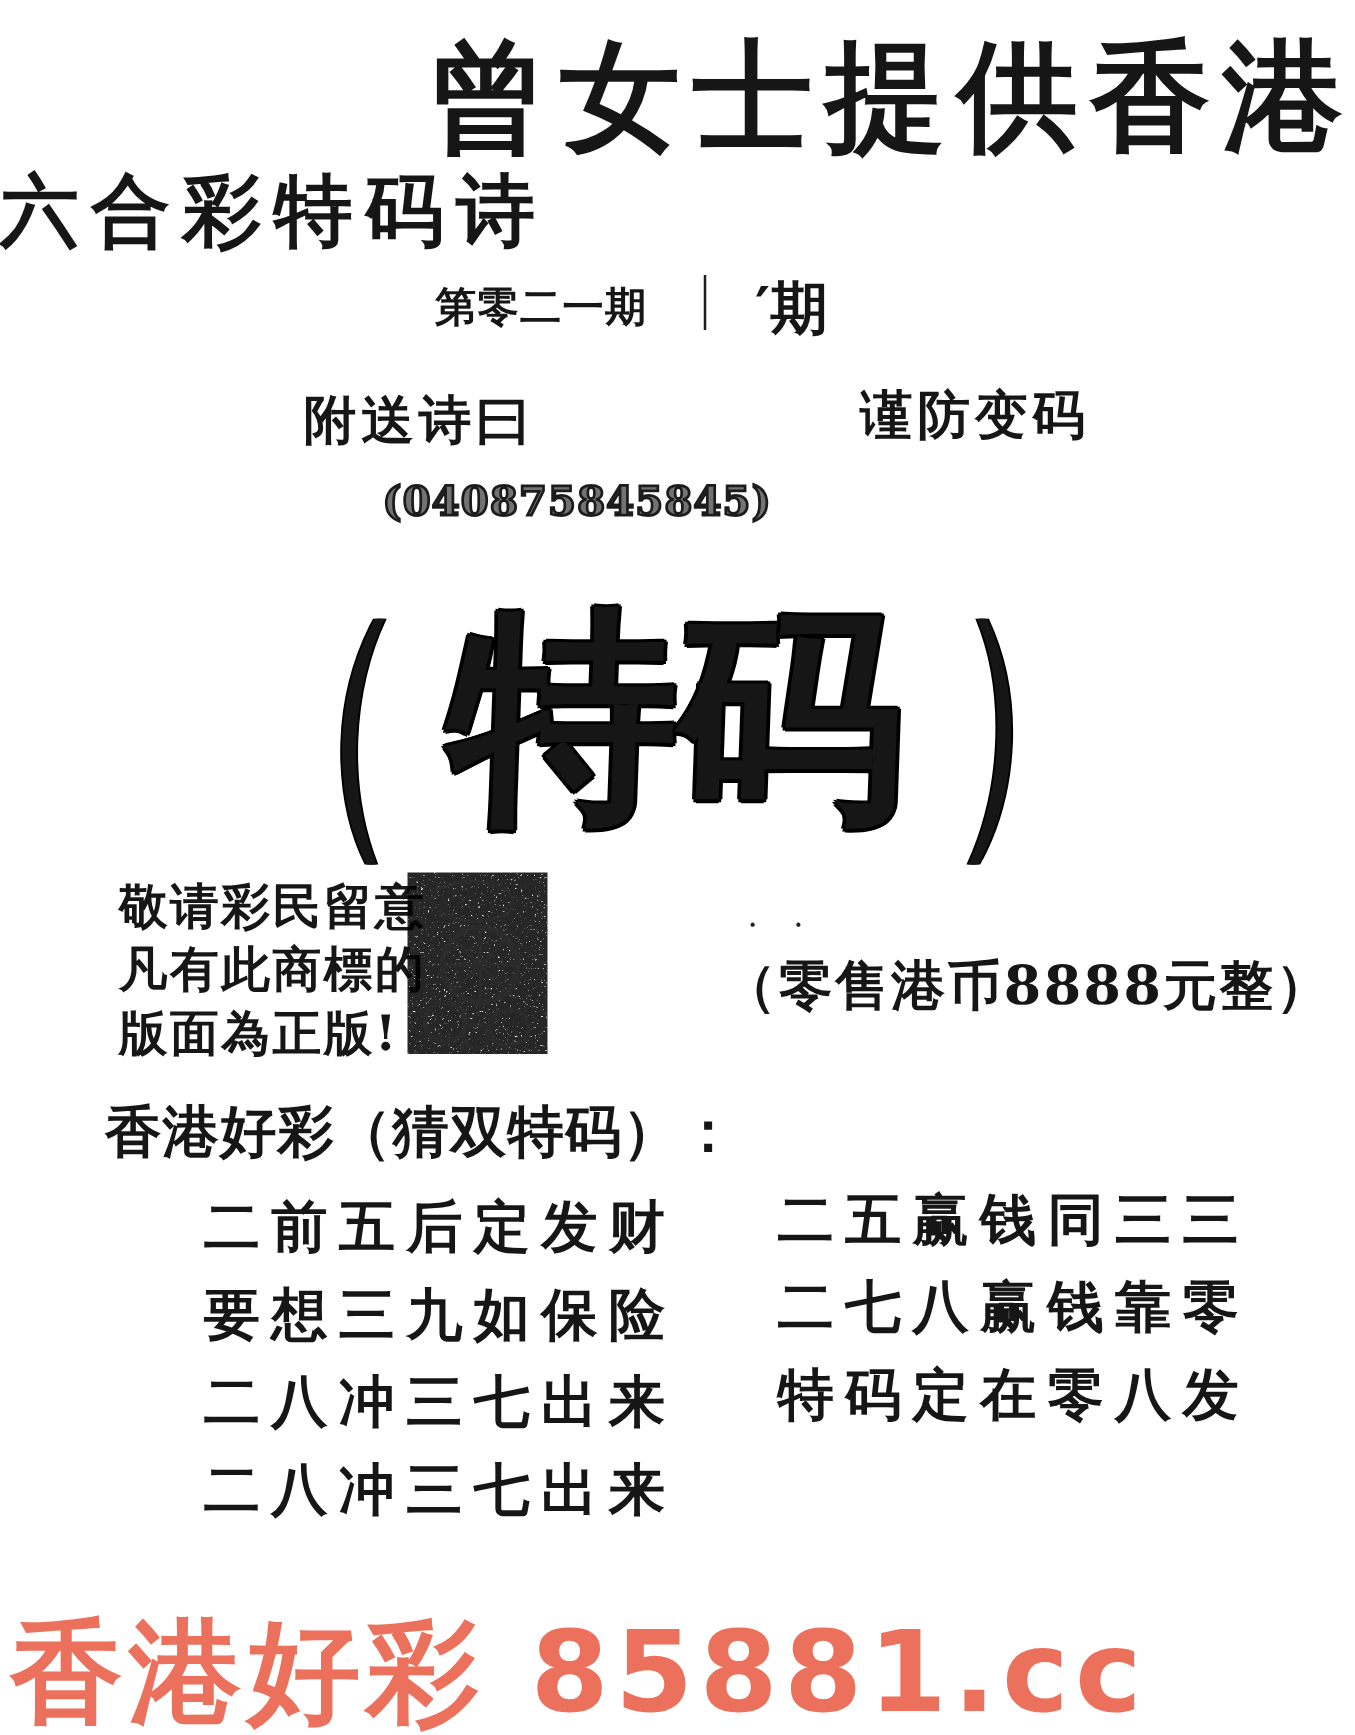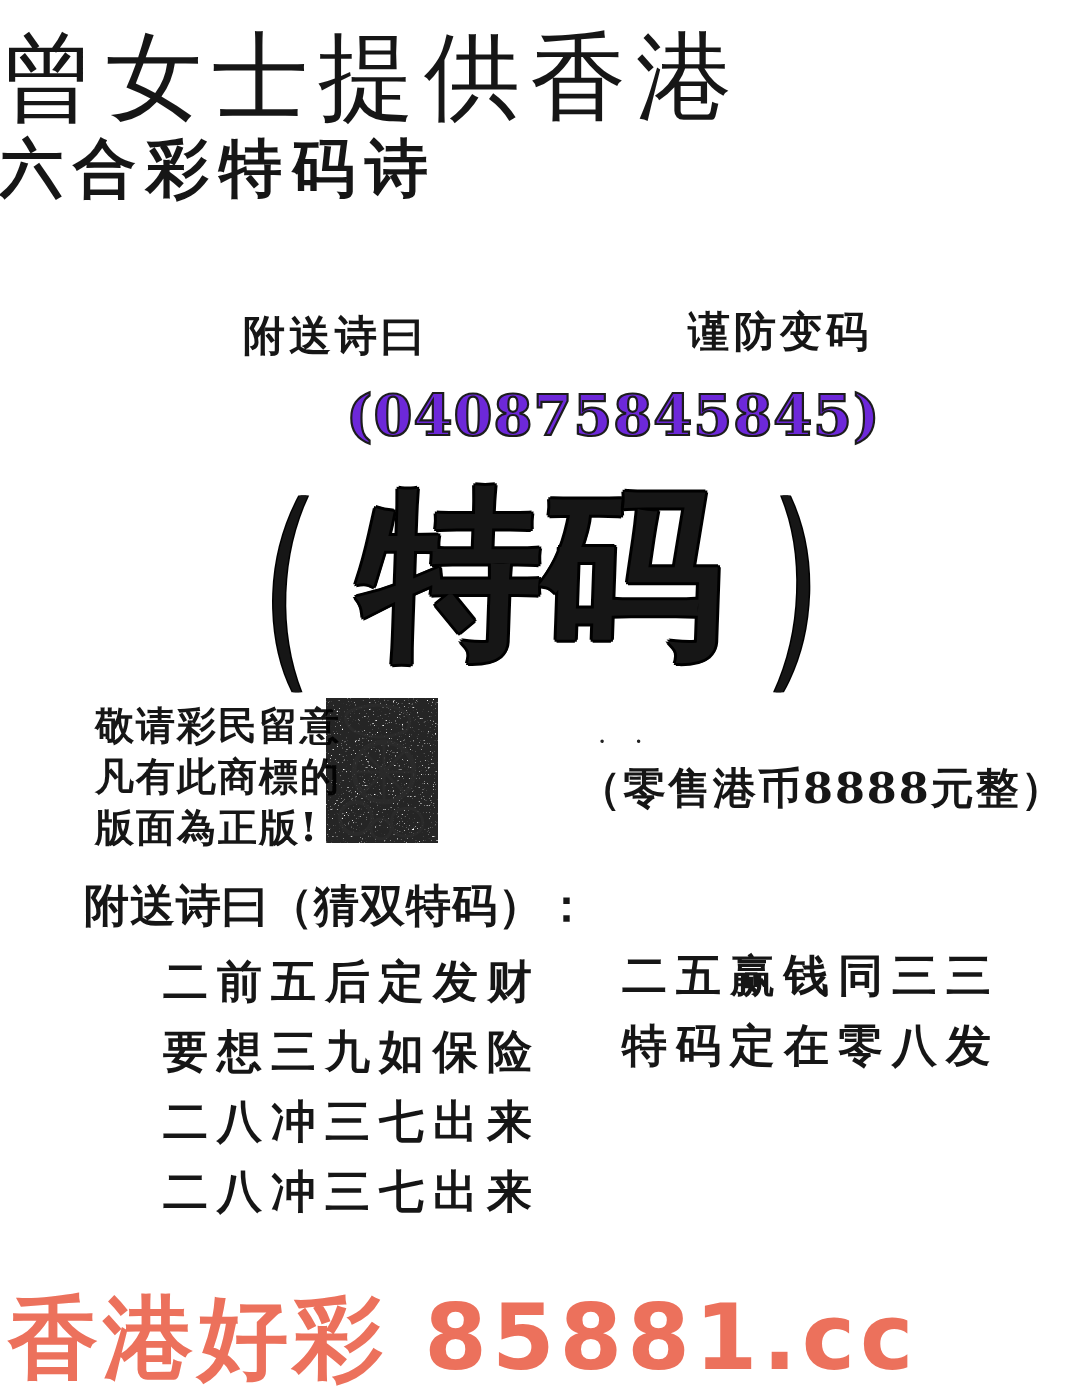--- a/index.html
+++ b/index.html
@@ -8,22 +8,22 @@
     width:1084px;height:1388px;
     background:#ffffff;
     overflow:hidden;
     font-family:"DejaVu Serif","Liberation Serif",serif;
     color:#161616;
   }
   .cn{font-family:"DejaVu Serif","Liberation Serif",serif;color:#161616;}
 
   .title1{
     position:absolute;top:14px;left:0;width:100%;
-    text-align:left;
-    font-size:96px;font-weight:400;letter-spacing:10px;
+    text-align:right;
+    font-size:96px;font-weight:700;letter-spacing:10px;
     white-space:nowrap;
   }
   .title2{
     position:absolute;top:126px;left:0;width:100%;
     text-align:left;
     font-size:63px;font-weight:700;letter-spacing:10px;
     white-space:nowrap;
   }
   .issue-row{
     position:absolute;top:216px;left:0;width:100%;height:52px;
@@ -43,23 +43,22 @@
   .notice-left{
     position:absolute;top:308px;left:243px;
     font-size:42px;font-weight:600;letter-spacing:4px;
   }
   .notice-right{
     position:absolute;top:304px;left:688px;
     font-size:42px;font-weight:600;letter-spacing:4px;
   }
   .serial{
     position:absolute;top:382px;left:306px;
-    font-size:56px;font-weight:700;letter-spacing:1px;
-    color:#6d28d9;
-    margin-left:40px;
+    font-size:32px;font-weight:700;letter-spacing:1px;
+    color:#737373;
     -webkit-text-stroke:2.2px #1c1c1c;
   }
   .headline{
     position:absolute;top:472px;left:50%;
     transform:translateX(-50%) skewX(-2deg);
     white-space:nowrap;line-height:1;
   }
   .headline .par{
     display:inline-block;
     font-size:205px;font-weight:400;
@@ -118,20 +117,25 @@
   svg .ink{stroke:#2c2c2c;fill:none;}
 </style>
 </head>
 <body>
 
 <div class="page">
 
   <div class="cn title1">曾女士提供香港</div>
   <div class="cn title2">六合彩特码诗</div>
 
+  <div class="issue-row">
+    <span class="cn issue-left">第零二一期</span>
+    <span class="issue-divider"></span>
+    <span class="cn issue-frag">′期</span>
+  </div>
 
   <div class="cn notice-left">附送诗曰</div>
   <div class="cn notice-right">谨防变码</div>
 
   <div class="serial">(040875845845)</div>
 
   <div class="cn headline">
     <span class="par">（</span><span class="ch">特码</span><span class="par">）</span>
   </div>
 
@@ -165,30 +169,31 @@
         <circle cx="30" cy="120" r="16" stroke-width="4"></circle>
         <circle cx="55" cy="131" r="10" stroke-width="3"></circle>
         <path d="M72 112 q18 -6 24 8 q4 14 -12 18 q-16 2 -18 -10 q-2 -12 6 -16 z" stroke-width="3"></path>
       </g>
     </svg>
   </div>
 
   <div class="specks">· ·</div>
   <div class="cn price-note">（零售港币8888元整）</div>
 
-  <div class="cn poem-intro">附送诗曰（猜双特码）：</div>
+  <div class="cn poem-intro">香港好彩（猜双特码）：</div>
 
   <div class="poems-left">
     <div class="cn poem-line">二前五后定发财</div>
     <div class="cn poem-line">要想三九如保险</div>
     <div class="cn poem-line">二八冲三七出来</div>
     <div class="cn poem-line">二八冲三七出来</div>
   </div>
 
   <div class="poems-right">
     <div class="cn poem-line">二五赢钱同三三</div>
+    <div class="cn poem-line">二七八赢钱靠零</div>
     <div class="cn poem-line">特码定在零八发</div>
   </div>
 
 
   <div class="watermark">香港好彩 85881.cc</div>
 
 </div>
 
 </body></html>

